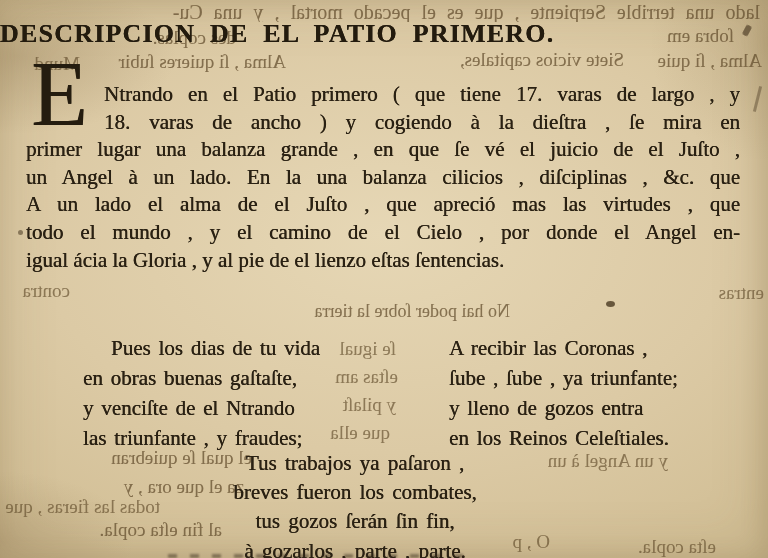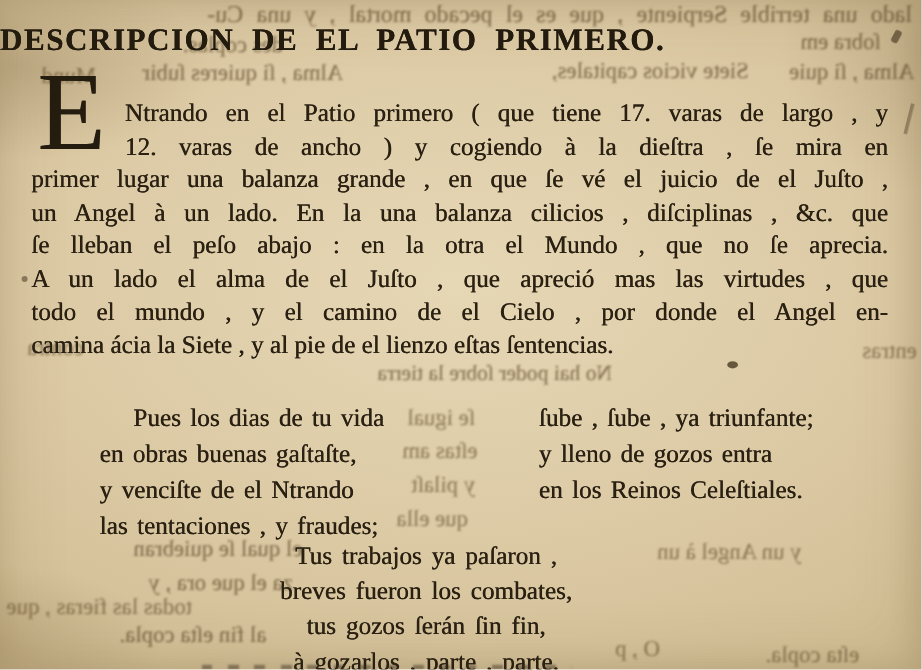--- a/index.html
+++ b/index.html
@@ -80,36 +80,36 @@
   <div class="ghost faint" style="left:0px; top:497px; width:160px;">todas las fieras , que</div>
   <div class="ghost" style="left:30px; top:520px; width:192px;">al fin eſta copla.</div>
   <div class="ghost faint" style="left:578px; top:537px; width:138px;">eſta copla.</div>
   <div class="ghost faint" style="left:478px; top:532px; width:72px;">O , p</div>
 
   <div class="title">DESCRIPCION DE EL PATIO PRIMERO.</div>
 
   <div class="dropcap">E</div>
   <div class="body-block">
     <div class="jline indent">Ntrando en el Patio primero ( que tiene 17. varas de largo , y</div>
-    <div class="jline indent">12. varas de ancho ) y cogiendo à la dieſtra , ſe mira en</div>
+    <div class="jline indent">18. varas de ancho ) y cogiendo à la dieſtra , ſe mira en</div>
     <div class="jline">primer lugar una balanza grande , en que ſe vé el juicio de el Juſto ,</div>
     <div class="jline">un Angel à un lado. En la una balanza cilicios , diſciplinas , &amp;c. que</div>
-    <div class="jline">ſe lleban el peſo abajo : en la otra el Mundo , que no ſe aprecia.</div>
     <div class="jline">A un lado el alma de el Juſto , que apreció mas las virtudes , que</div>
     <div class="jline">todo el mundo , y el camino de el Cielo , por donde el Angel en-</div>
-    <div class="jline lastline">camina ácia la Siete , y al pie de el lienzo eſtas ſentencias.</div>
+    <div class="jline lastline">igual ácia la Gloria , y al pie de el lienzo eſtas ſentencias.</div>
   </div>
 
   <div class="verse" style="left:36px; top:333px;">
     <div class="vline vindent">Pues los dias de tu vida</div>
     <div class="vline">en obras buenas gaſtaſte,</div>
     <div class="vline">y venciſte de el Ntrando</div>
-    <div class="vline">las tentaciones , y fraudes;</div>
+    <div class="vline">las triunfante , y fraudes;</div>
   </div>
   <div class="verse" style="left:402px; top:333px;">
+    <div class="vline">A recibir las Coronas ,</div>
     <div class="vline">ſube , ſube , ya triunfante;</div>
     <div class="vline">y lleno de gozos entra</div>
     <div class="vline">en los Reinos Celeſtiales.</div>
   </div>
 
   <div class="quatrain">
     <div class="qline">Tus trabajos ya paſaron ,</div>
     <div class="qline">breves fueron los combates,</div>
     <div class="qline">tus gozos ſerán ſin fin,</div>
     <div class="qline">à gozarlos , parte , parte.</div>

